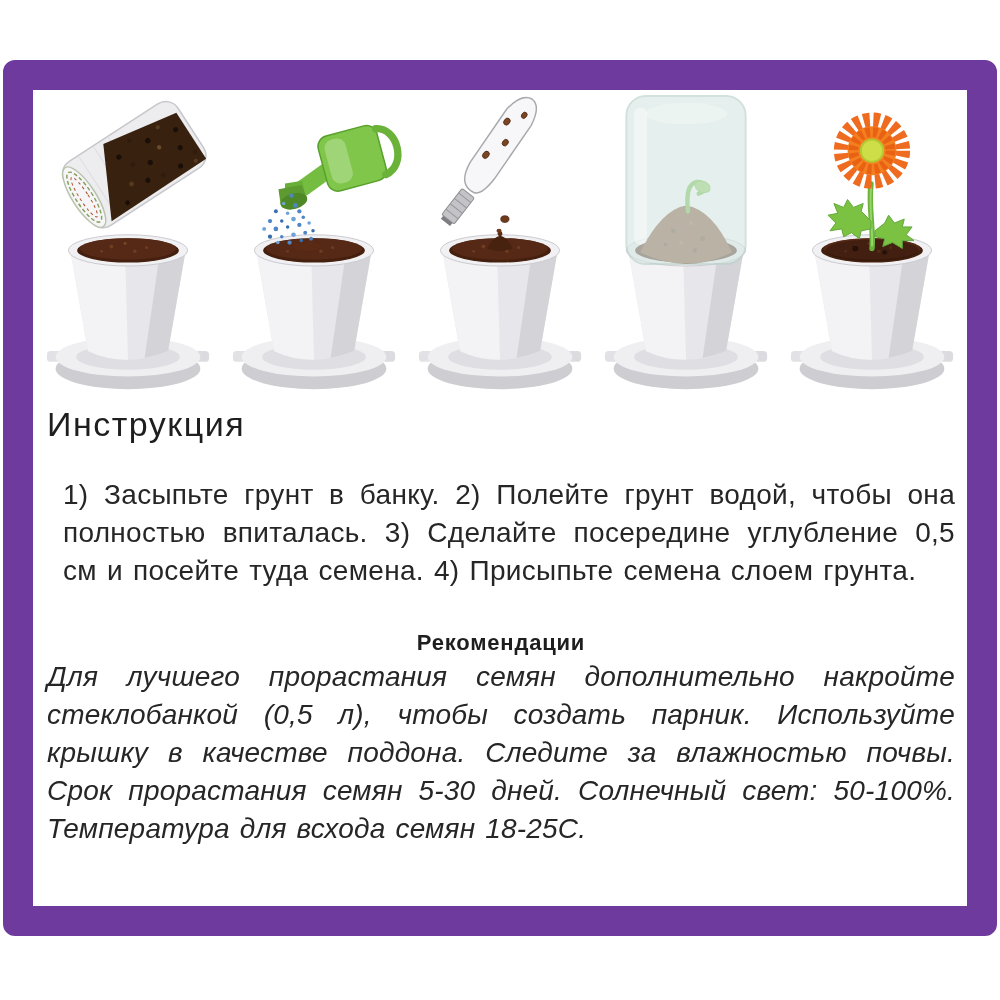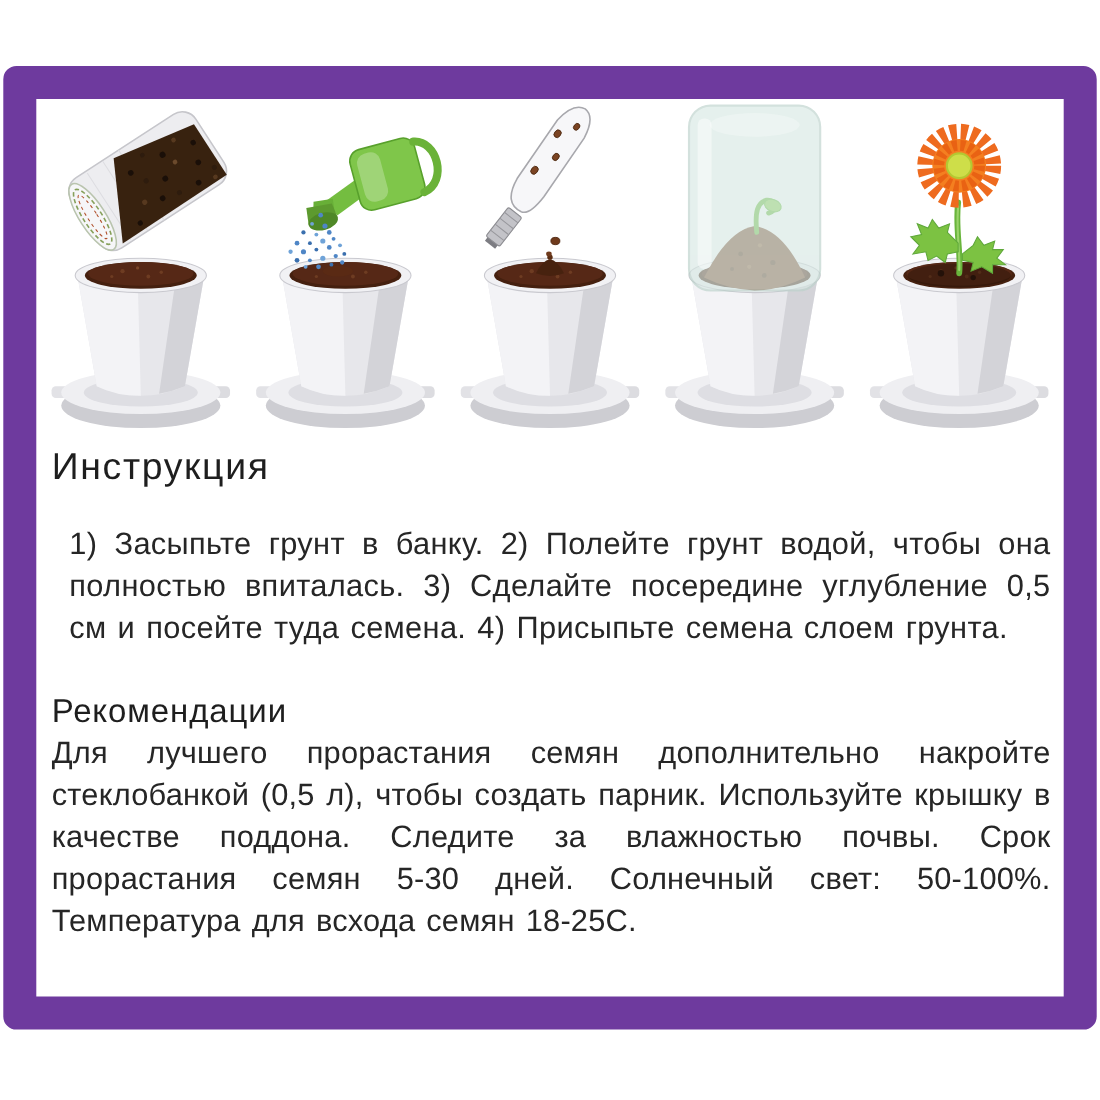--- a/index.html
+++ b/index.html
@@ -22,26 +22,26 @@
   .content{padding:2px 12px 0 14px;color:#262626;}
   .title{
     font-size:34px;font-weight:400;letter-spacing:1.5px;
     margin:6px 0 0 0;color:#1e1e1e;
   }
   .instr-body{
     font-size:28px;line-height:38px;text-align:justify;
     letter-spacing:.3px;word-spacing:2px;margin:32px 0 0 16px;
   }
   .rec-title{
-    font-size:30px;font-weight:400;letter-spacing:.8px;
-    margin:40px 0 0 0;color:#1e1e1e;
+    font-size:22px;font-weight:700;letter-spacing:.8px;
+    margin:40px 0 0 0;color:#1e1e1e;text-align:center;
   }
   .rec-body{
     font-size:28px;line-height:38px;text-align:justify;
-    letter-spacing:.2px;word-spacing:2px;margin:2px 0 4px 0;
+    letter-spacing:.2px;word-spacing:2px;margin:2px 0 4px 0;font-style:italic;
   }
   .hidden-defs{position:absolute;width:0;height:0;}
 </style>
 </head>
 <body>
 
 <svg class="hidden-defs" aria-hidden="true">
   <defs>
     <g id="pot">
       <ellipse cx="95" cy="281" rx="74" ry="21" fill="#cdcdd2"></ellipse>

